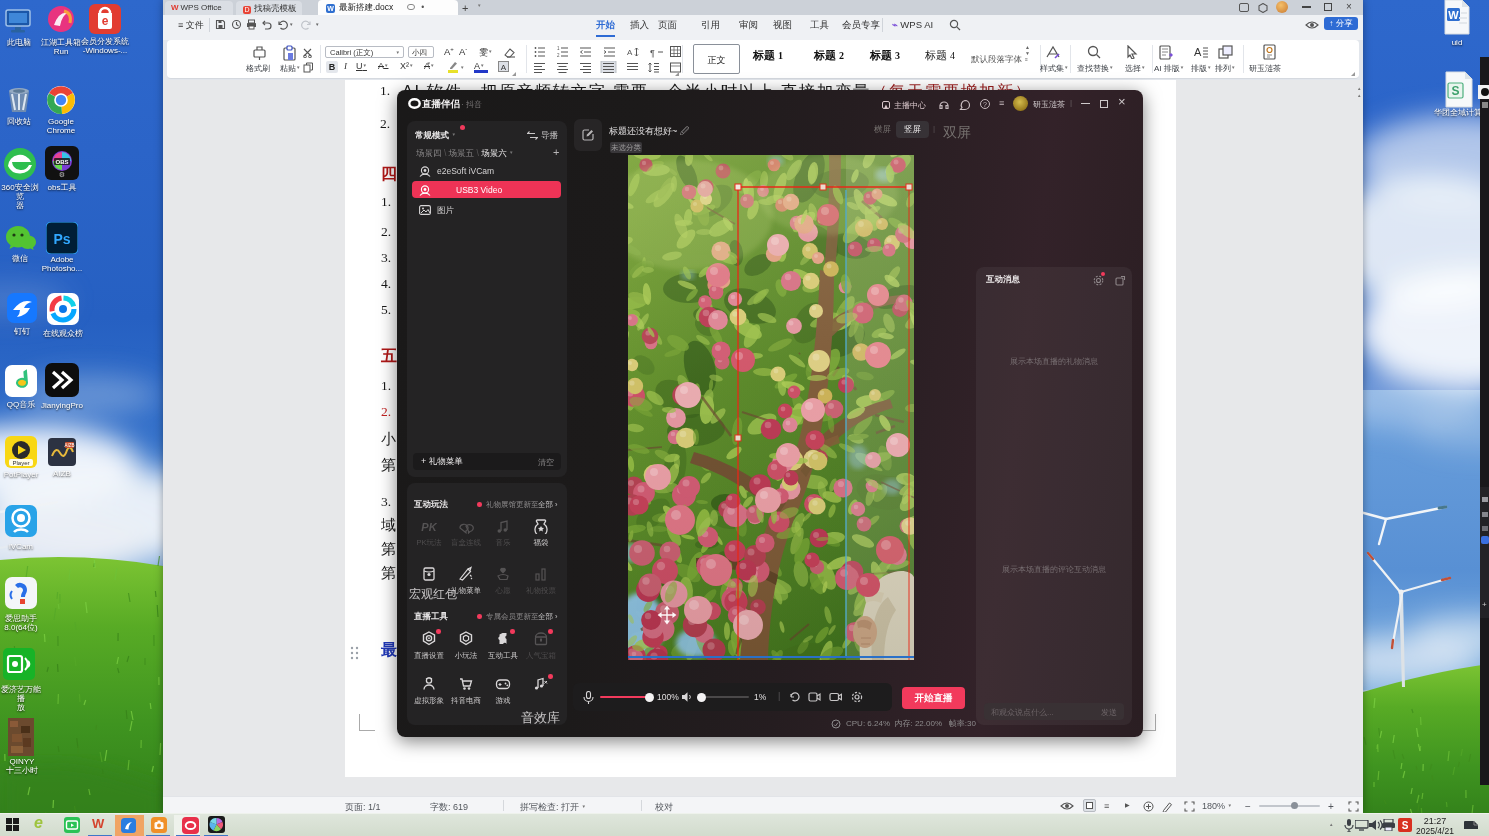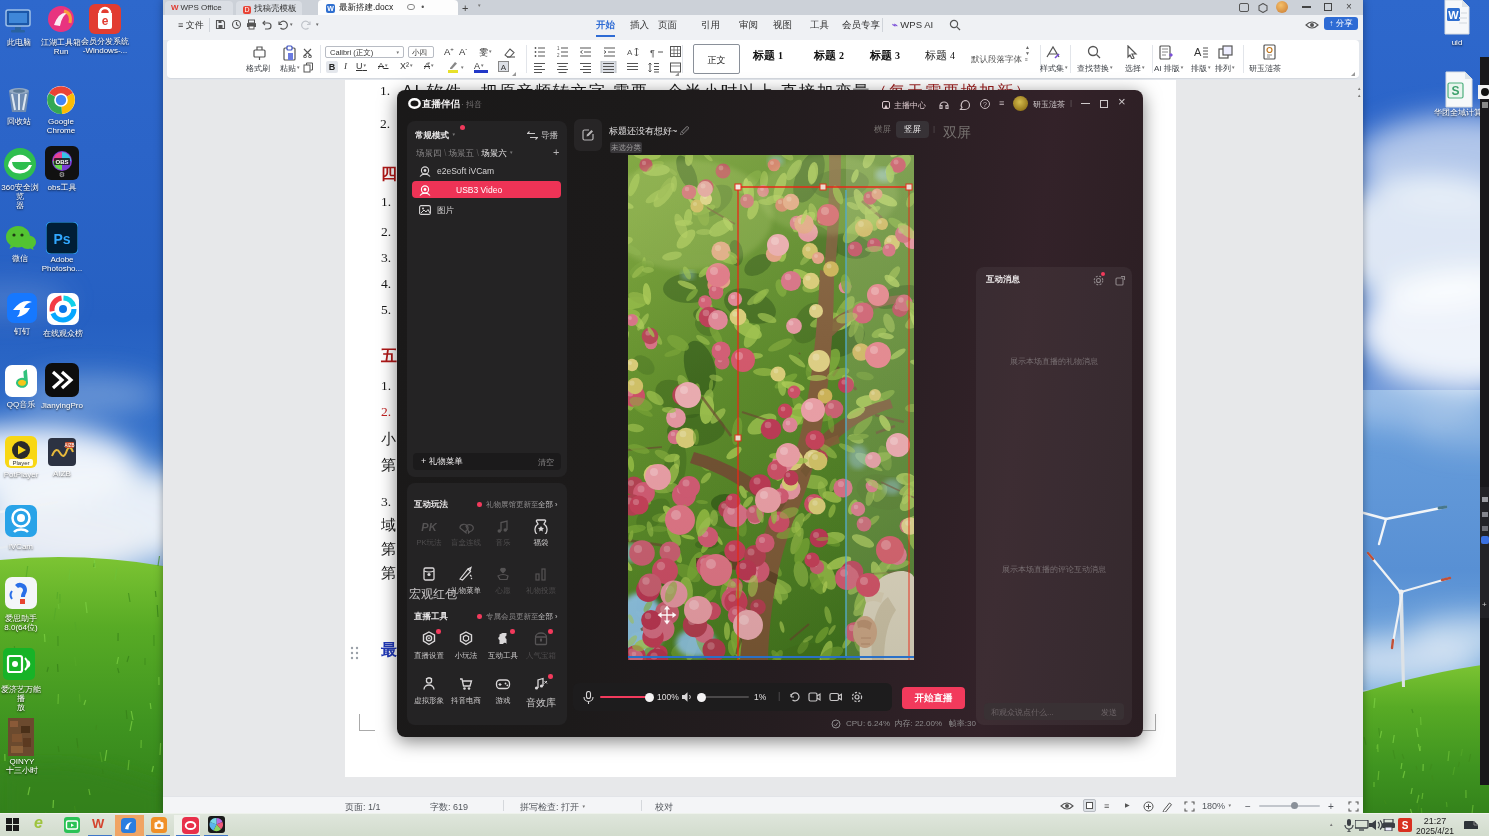--- a/index.html
+++ b/index.html
@@ -826,21 +826,21 @@
         <circle cx="12.3" cy="9.3" r="0.9" fill="#dad8d9"></circle>
       </svg>
 <div class="abs" style="left:76px;top:213px;width:40px;text-align:center;font-size:7.5px;color:#c9c7c8;white-space:nowrap">游戏</div>
 <svg class="abs" style="left:126px;top:193px" width="16" height="15">
         <path d="M5,12 V4 l5,-1.5 V10" fill="none" stroke="#dad8d9" stroke-width="1.3"></path>
         <circle cx="3.5" cy="12" r="1.6" fill="#dad8d9"></circle>
         <circle cx="8.5" cy="10" r="1.6" fill="#dad8d9"></circle>
         <path d="M11.5,5 l2.5,2.5 M11.5,7.5 L14,5" stroke="#dad8d9" stroke-width="1"></path>
       </svg>
 <div class="abs" style="left:141px;top:191px;width:4.5px;height:4.5px;border-radius:50%;background:#f23a5c"></div>
-<div class="abs" style="left:114px;top:213px;width:40px;text-align:center;font-size:10px;color:#c9c7c8;white-space:nowrap">音效库</div>
+<div class="abs" style="left:114px;top:226px;width:40px;text-align:left;font-size:13px;color:#c9c7c8;white-space:nowrap">音效库</div>
     </div>
 
   <div class="abs" style="left:177px;top:29px;width:28px;height:32px;background:#272526;border-radius:6px"></div>
   <svg class="abs" style="left:185px;top:38px" width="13" height="13">
       <path d="M11,6 v4.5 a1.5,1.5 0 0 1 -1.5,1.5 h-7 A1.5,1.5 0 0 1 1,10.5 v-7 A1.5,1.5 0 0 1 2.5,2 H7" fill="none" stroke="#b8b6b7" stroke-width="1.2"></path>
       <path d="M5,6.5 L9.5,2 l1.5,1.5 L6.5,8 l-2,.5 Z" fill="#b8b6b7"></path>
     </svg>
   <div class="abs" style="left:212px;top:34px;font-size:9px;color:#e4e2e3">标题还没有想好~ <span style="color:#9a9899">🖉</span></div>
   <div class="abs" style="left:213px;top:52px;width:32px;height:11px;background:#39373a;border-radius:2px;font-size:7.5px;color:#9a9899;text-align:center;line-height:11px">未选分类</div>
   <div class="abs" style="left:477px;top:34px;font-size:8.5px;color:#76716f">横屏</div>

